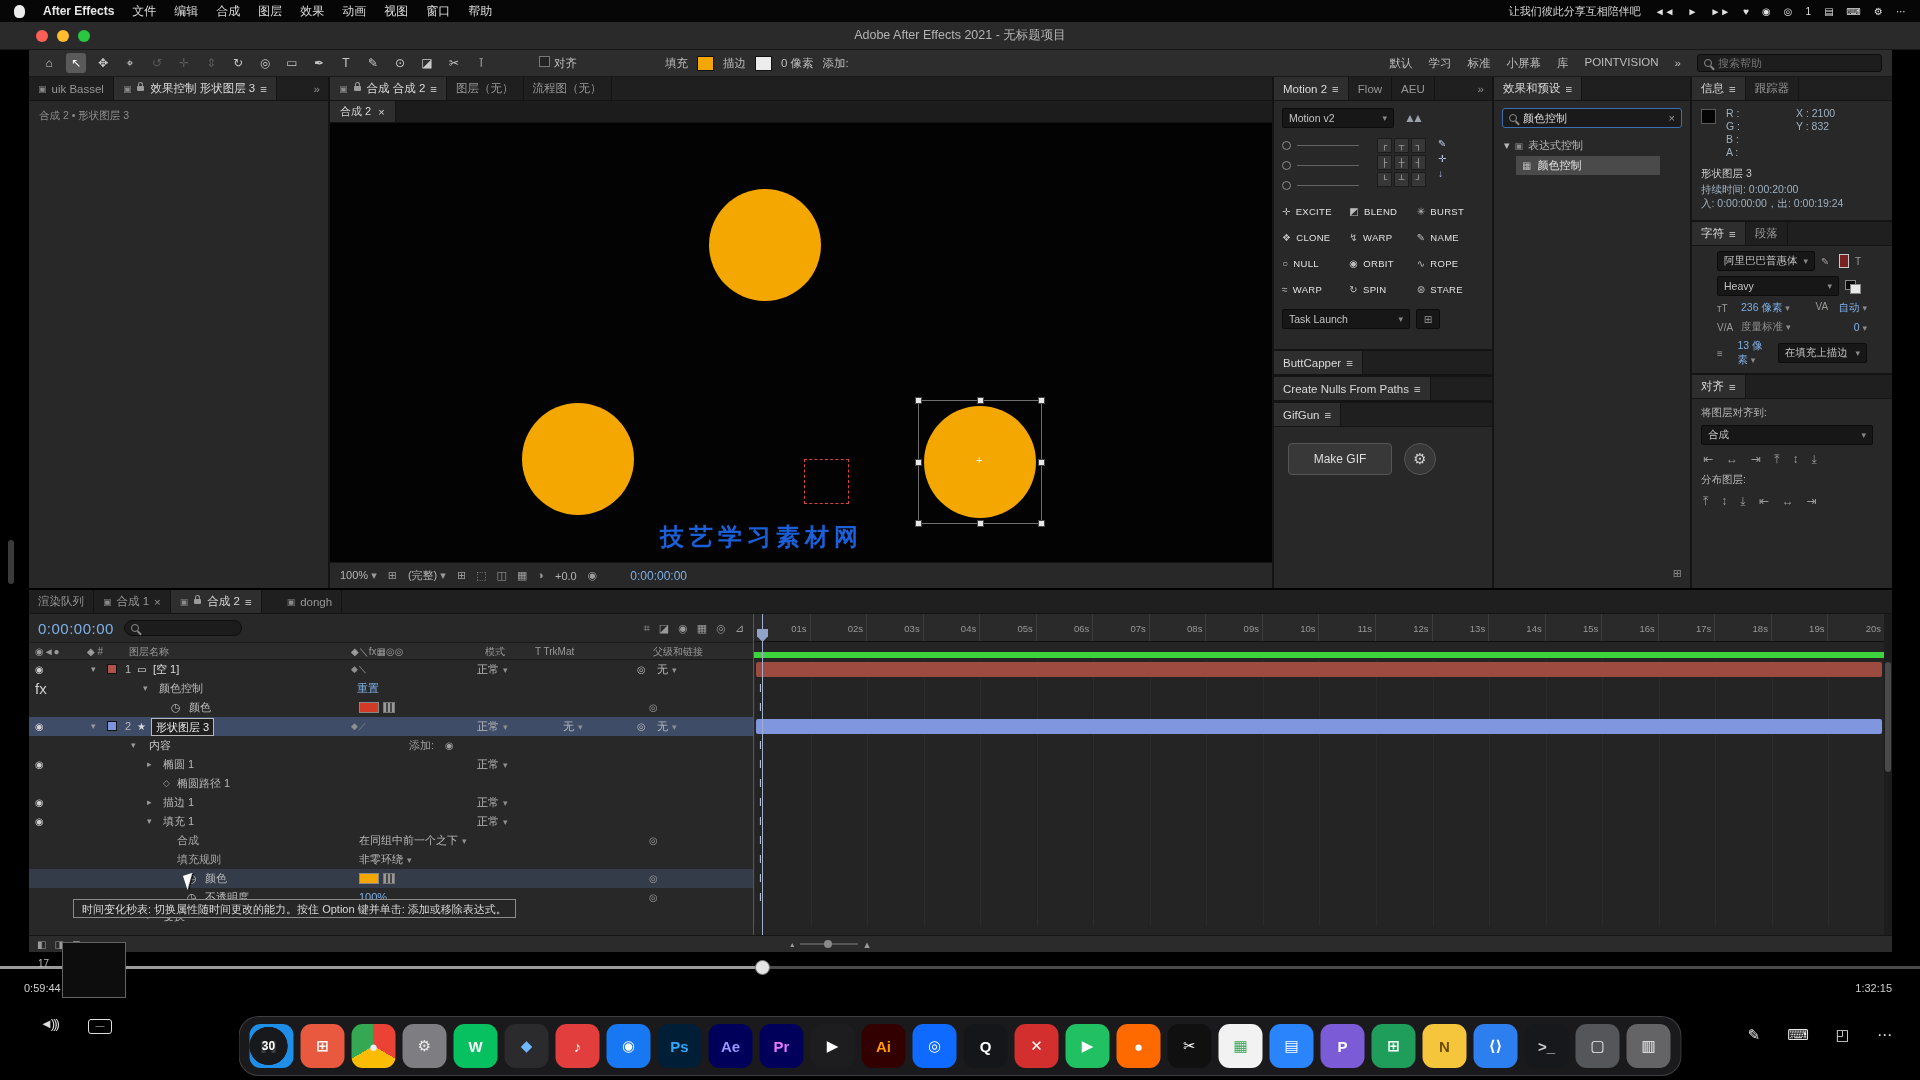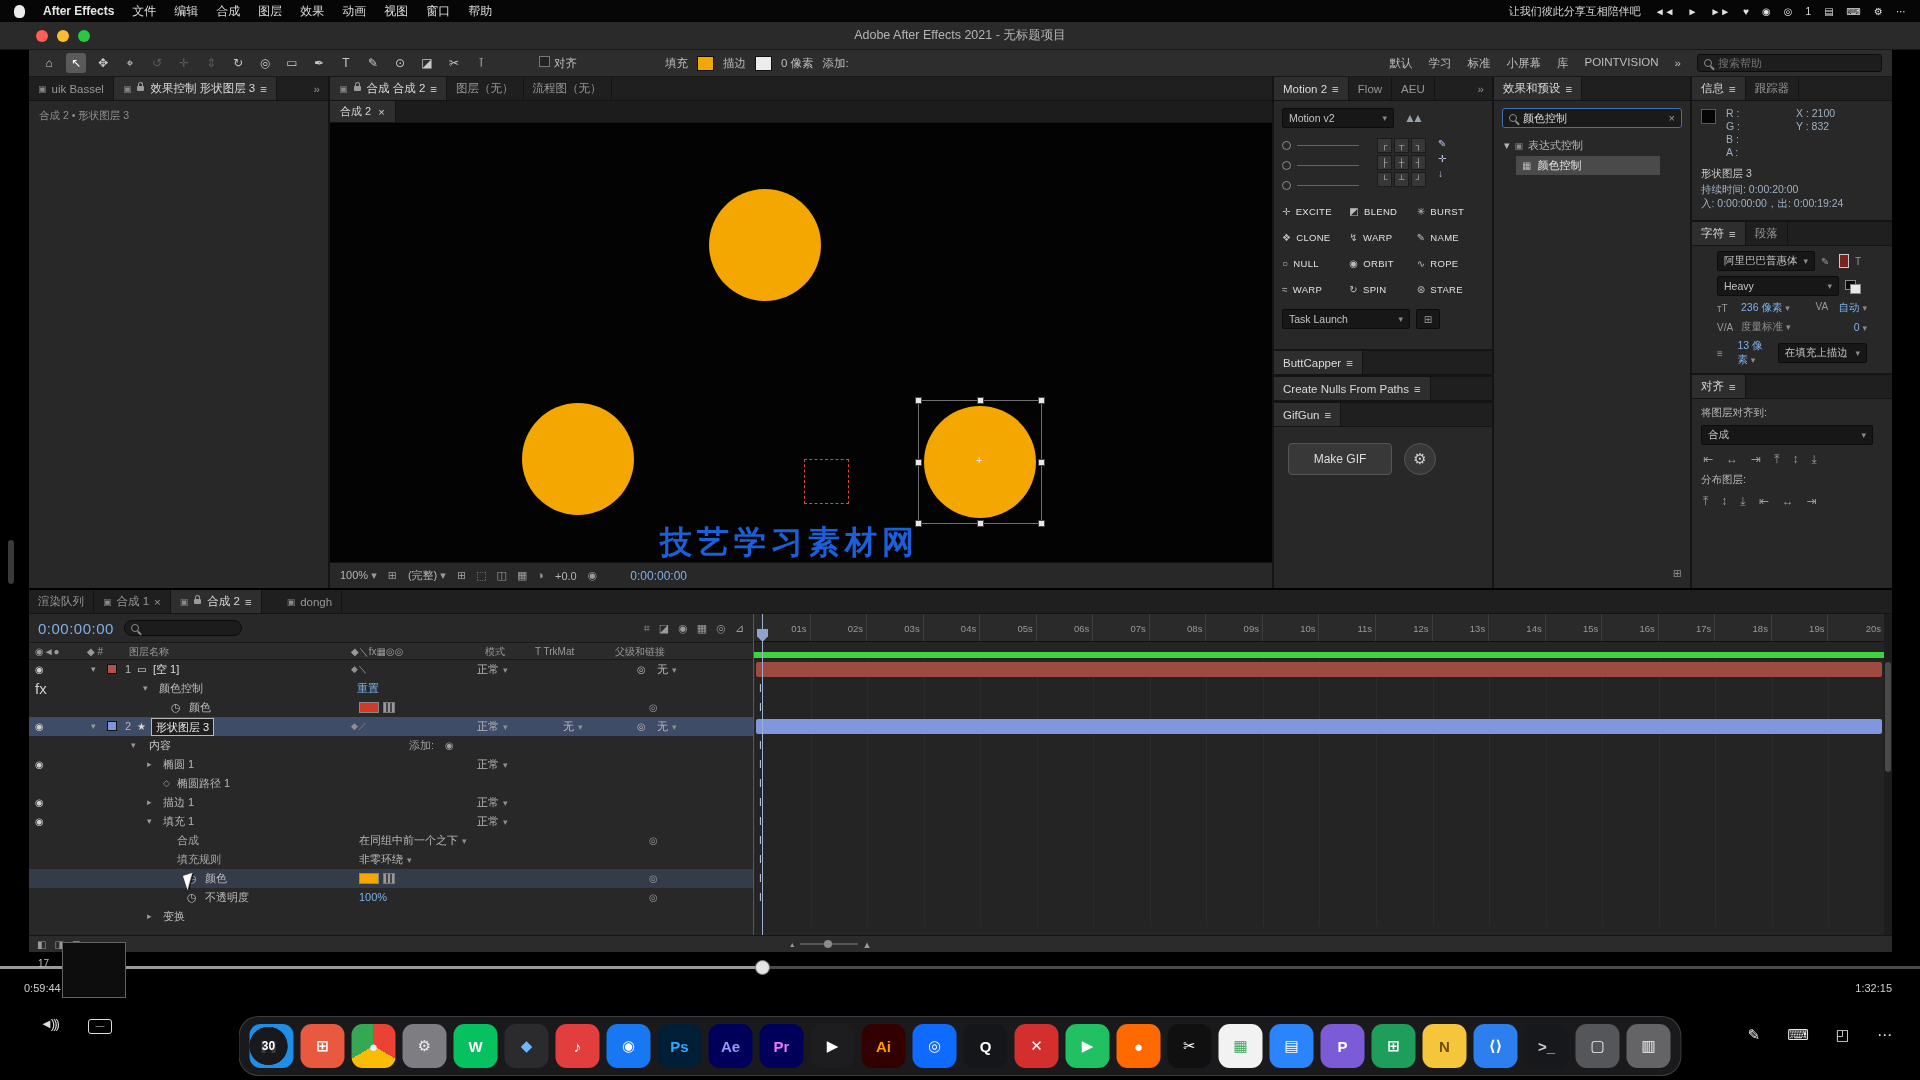--- a/index.html
+++ b/index.html
@@ -57,21 +57,21 @@
   .viewer{flex:1;display:flex;flex-direction:column}
   .subtabs{height:22px;background:#1c1c1c;border-bottom:1px solid #121212;display:flex;align-items:stretch;font-size:11px;color:#9a9a9a}
   .subtab{display:flex;align-items:center;gap:7px;padding:0 10px;background:#2e2e2e;color:#d5d5d5;border-right:1px solid #141414}
   .canvas{position:relative;flex:1;background:#030303;overflow:hidden}
   .circle{position:absolute;border-radius:50%;background:#F4A701}
   .dashed{position:absolute;border:1.5px dashed #D8463C}
   .selbox{position:absolute;border:1px solid rgba(200,200,200,.55)}
   .hdl{position:absolute;width:7px;height:7px;background:#e8e8e8;border:1px solid #444}
   .anchor{position:absolute;color:#f2f2f2;font-size:11px}
   .wm{position:absolute;display:flex;gap:36px;font-weight:bold;color:#1B5FD9}
-  .wm .cn{font-size:32px;letter-spacing:5px}
+  .wm .cn{font-size:24px;letter-spacing:5px}
   .wm .url{font-size:23px;letter-spacing:3px}
   .vbar{height:26px;background:#282828;border-top:1px solid #161616;display:flex;align-items:center;gap:11px;padding:0 10px;font-size:11px;color:#b5b5b5}
   .vic{color:#9a9a9a;font-size:11px}
   .tcode{color:#7EB1E8;font-size:12px}
 
   
   .mcol{width:218px;display:flex;flex-direction:column;gap:2px}
   .motion{height:272px}
   .m-body{padding:7px 8px;color:#cfcfcf}
   .sel{background:#171717;border:1px solid #0c0c0c;border-radius:2px;height:20px;display:flex;align-items:center;
@@ -687,21 +687,21 @@
       </span>
   </div>
 
   <div class="tl-heads">
     <span style="left:6px">◉◄●</span>
     <span style="left:58px">◆  #</span>
     <span style="left:100px">图层名称</span>
     <span style="left:322px">◆＼fx▦◎◎</span>
     <span style="left:456px">模式</span>
     <span style="left:506px">T TrkMat</span>
-    <span style="left:586px">父级和链接</span>
+    <span style="left:624px">父级和链接</span>
   </div>
 
   <div class="tl-rows">
 
     <div class="tl-row" style="top:0">
       <span class="ey">◉</span>
       <span class="tw" style="left:62px">▾</span>
       <span class="chip" style="left:78px;background:#B0524A"></span>
       <span style="left:96px">1</span>
       <span style="left:108px;color:#e2e2e2;font-size:10px">▭</span>
@@ -862,20 +862,21 @@
       </span>
     <span style="margin-left:700px;display:flex;align-items:center;gap:6px">
       <i style="font-size:8px">▴</i>
       <span style="width:58px;height:2px;background:#555;display:inline-block;position:relative">
           <span style="position:absolute;left:24px;top:-3px;width:8px;height:8px;border-radius:50%;background:#8a8a8a"></span>
         </span>
       <i style="font-size:11px">▴</i>
     </span>
   </div>
 
+  <div class="tooltip">时间变化秒表: 切换属性随时间更改的能力。按住 Option 键并单击: 添加或移除表达式。</div>
   <div class="cursor"></div>
 </div>
 
 <div class="scrub">
     <div class="scrub-played" style="width:762px"></div>
   </div>
 <div class="scrub-knob"></div>
 <div class="pthumb"></div>
 <span class="plabel">17</span>
 <span class="ptime" style="left:24px;top:982px">0:59:44</span>

